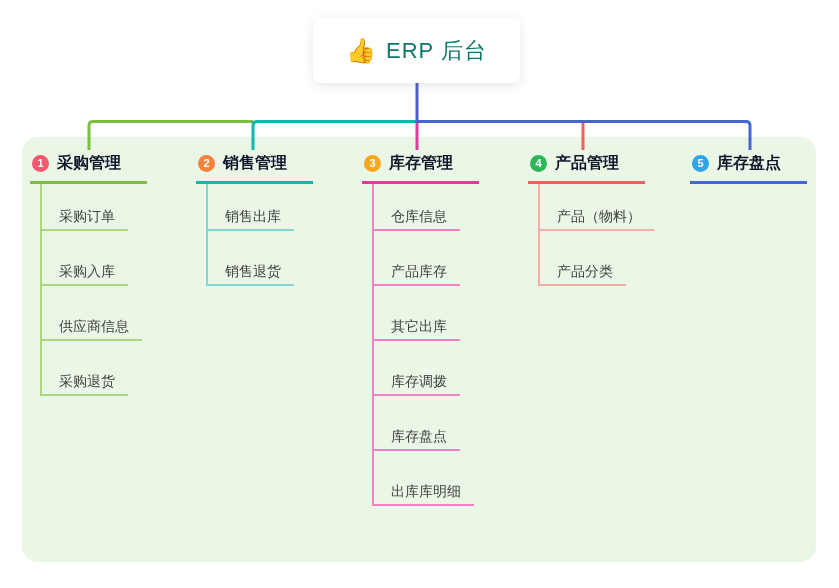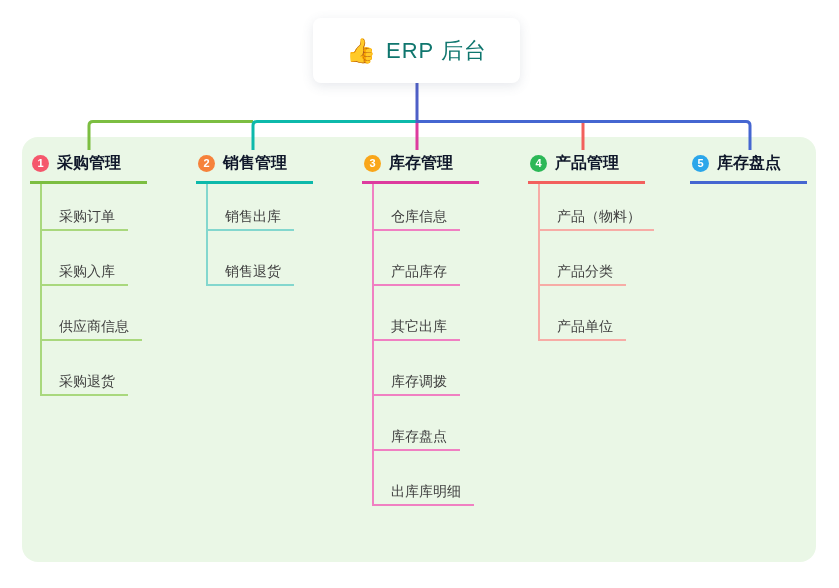--- a/index.html
+++ b/index.html
@@ -127,23 +127,20 @@
       <span class="badge" style="background: rgb(44, 184, 87);">4</span>
       <span class="branch-title">产品管理</span>
     </div>
     <div class="children">
           <div class="child">
             <span class="child-label">产品（物料）</span>
           </div>
           <div class="child">
             <span class="child-label">产品分类</span>
           </div>
-          <div class="child">
-            <span class="child-label">产品单位</span>
-          </div>
         </div>
   </div>
       <div class="branch" style="left: 690px; --c: #4566D1; --lc: #9FAFD6;">
     <div class="branch-header">
       <span class="badge" style="background: rgb(43, 166, 234);">5</span>
       <span class="branch-title">库存盘点</span>
     </div>
   </div>
     </div>
 </div>

